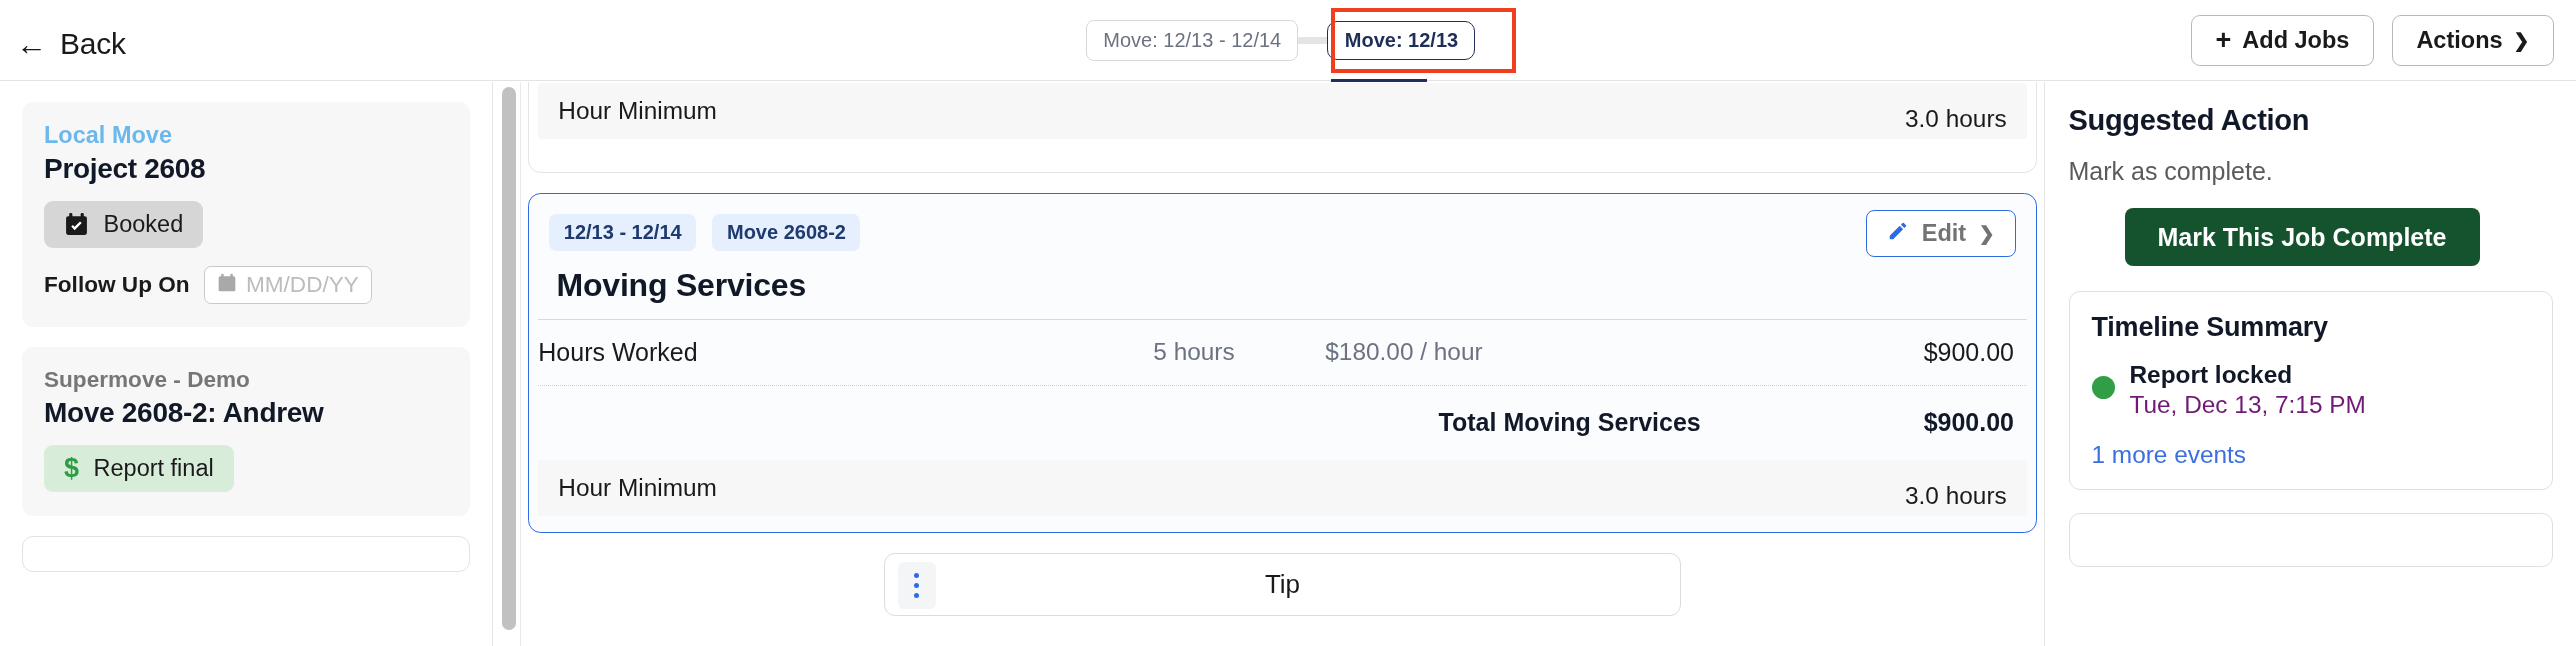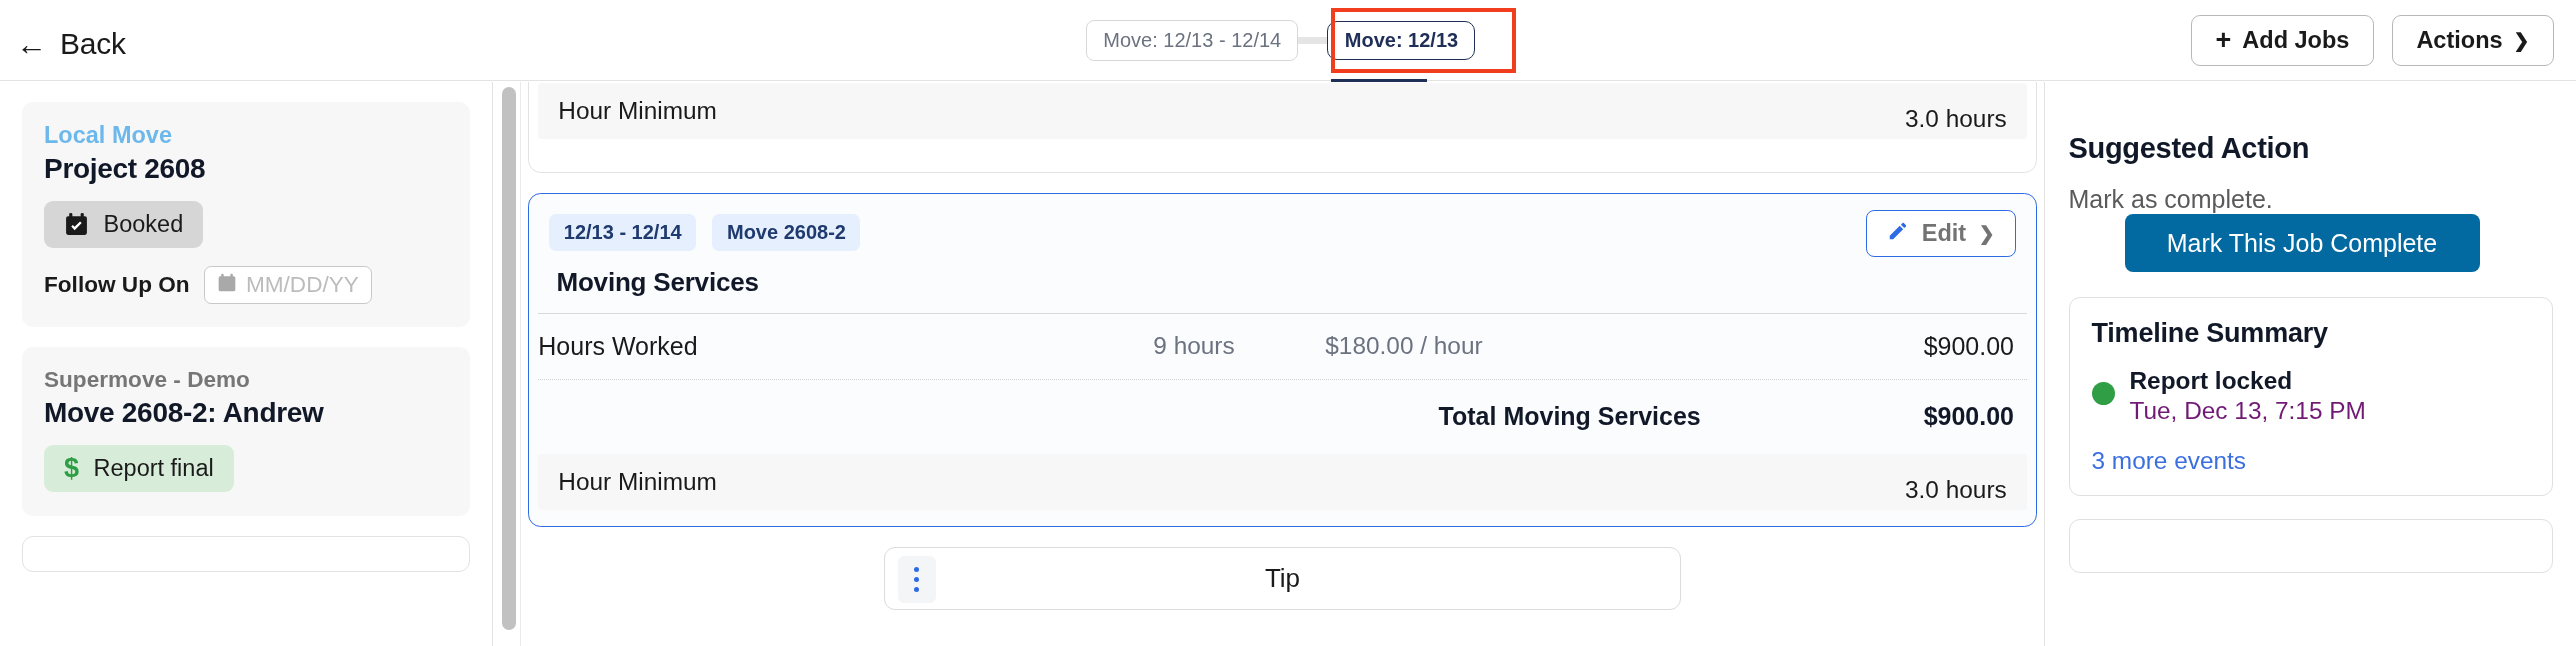--- a/index.html
+++ b/index.html
@@ -165,21 +165,21 @@
   }
   .tags { display: flex; gap: 16.3px; }
   .tag {
     background: #e6effd;
     color: #1f3a6e;
     border-radius: 7.2px;
     padding: 7.2px 14.5px;
     font-size: 20px;
     font-weight: 700;
   }
-  .svc-title { font-size: 26px; font-weight: 700; color: #111827; margin: 16.3px 0 0 7.2px; letter-spacing: -0.2px; }
+  .svc-title { font-size: 32px; font-weight: 700; color: #111827; margin: 16.3px 0 0 7.2px; letter-spacing: -0.2px; }
   .edit-btn {
     position: absolute; right: 20px; top: 16.3px;
     border: 0.9px solid #2d6be4;
     border-radius: 8.1px;
     height: 47px;
     display: flex; align-items: center; gap: 12.7px;
     padding: 0 20px;
     color: #737373;
     font-size: 23.5px;
     font-weight: 700;
@@ -230,31 +230,32 @@
   .tip-label { flex: 1; text-align: center; font-size: 26px; color: #1a1a1a; }
 
   
   .rightpanel {
     position: absolute; left: 2044px; top: 82px;
     width: 532px; height: 564px;
     background: #ffffff;
     border-left: 0.9px solid #e3e3e3;
     padding: 22px 23.5px 0 23.5px;
   }
-  .rp-title { font-size: 29px; font-weight: 700; color: #111827; letter-spacing: -0.3px; margin-top: 28px; }
+  .rp-title { font-size: 29px; font-weight: 700; color: #111827; letter-spacing: -0.3px; }
   .rp-sub { font-size: 25px; color: #5a5a5a; margin-top: 20px; }
   .rp-cta {
-    background: #0369a1;
+    margin-top: 22px;
+    background: #14532d;
     color: #ffffff;
     border-radius: 8.1px;
     height: 58px;
     width: 355px;
     margin-left: 56px;
     display: flex; align-items: center; justify-content: center;
-    font-size: 25px; font-weight: 400;
+    font-size: 25px; font-weight: 700;
     cursor: pointer;
   }
   .rp-card {
     margin-top: 25px;
     border: 0.9px solid #e0e0e0;
     border-radius: 11px;
     padding: 20px 22px 20px 22px;
   }
   .rp-card-title { font-size: 27px; font-weight: 700; color: #111827; letter-spacing: -0.2px; }
   .event { display: flex; gap: 14.5px; margin-top: 18px; align-items: flex-start; }
@@ -372,21 +373,21 @@
           <span>Edit</span>
           <span class="chev">❯</span>
         </div>
         <div class="svc-title">Moving Services</div>
       </div>
 
       <div class="divider-solid"></div>
 
       <div class="line-row">
         <span class="lr-name">Hours Worked</span>
-        <span class="lr-qty">9 hours</span>
+        <span class="lr-qty">5 hours</span>
         <span class="lr-rate">$180.00 / hour</span>
         <span class="lr-amt">$900.00</span>
       </div>
 
       <div class="divider-dotted"></div>
 
       <div class="total-row">
         <span class="total-label">Total Moving Services</span>
         <span class="total-amt">$900.00</span>
       </div>
@@ -414,20 +415,20 @@
 
     <div class="rp-card">
       <div class="rp-card-title">Timeline Summary</div>
       <div class="event">
         <span class="dot"></span>
         <span>
           <span class="ev-title" style="display:block">Report locked</span>
           <span class="ev-time" style="display:block">Tue, Dec 13, 7:15 PM</span>
         </span>
       </div>
-      <div class="rp-link">3 more events</div>
+      <div class="rp-link">1 more events</div>
     </div>
 
     <div class="rp-card stub"></div>
   </div>
 
 </div>
 
 
 </body></html>

